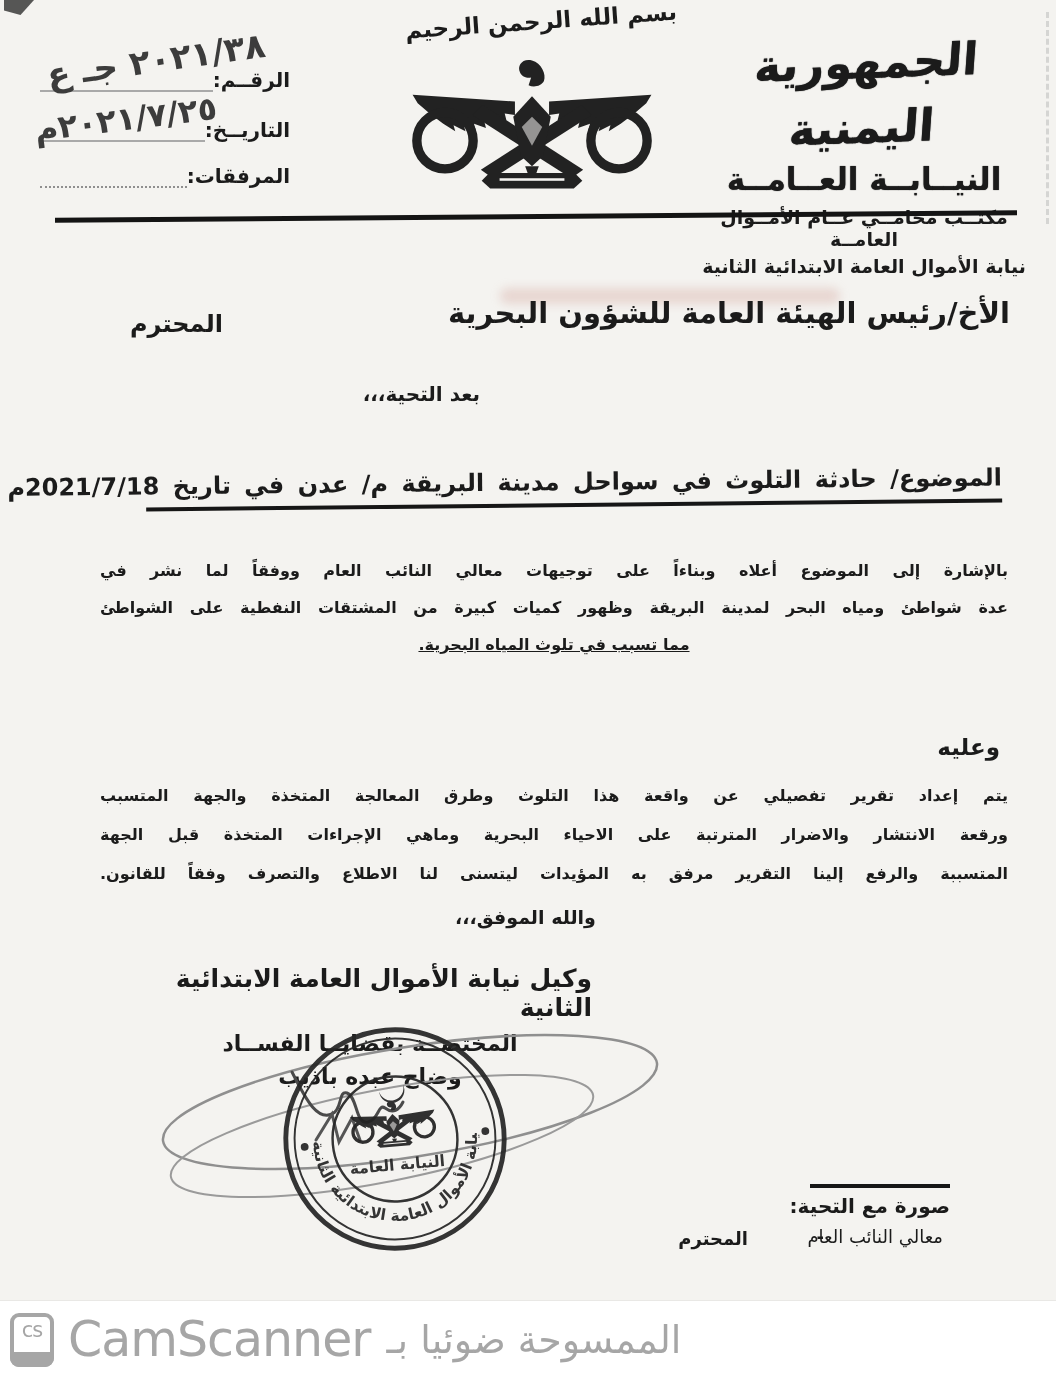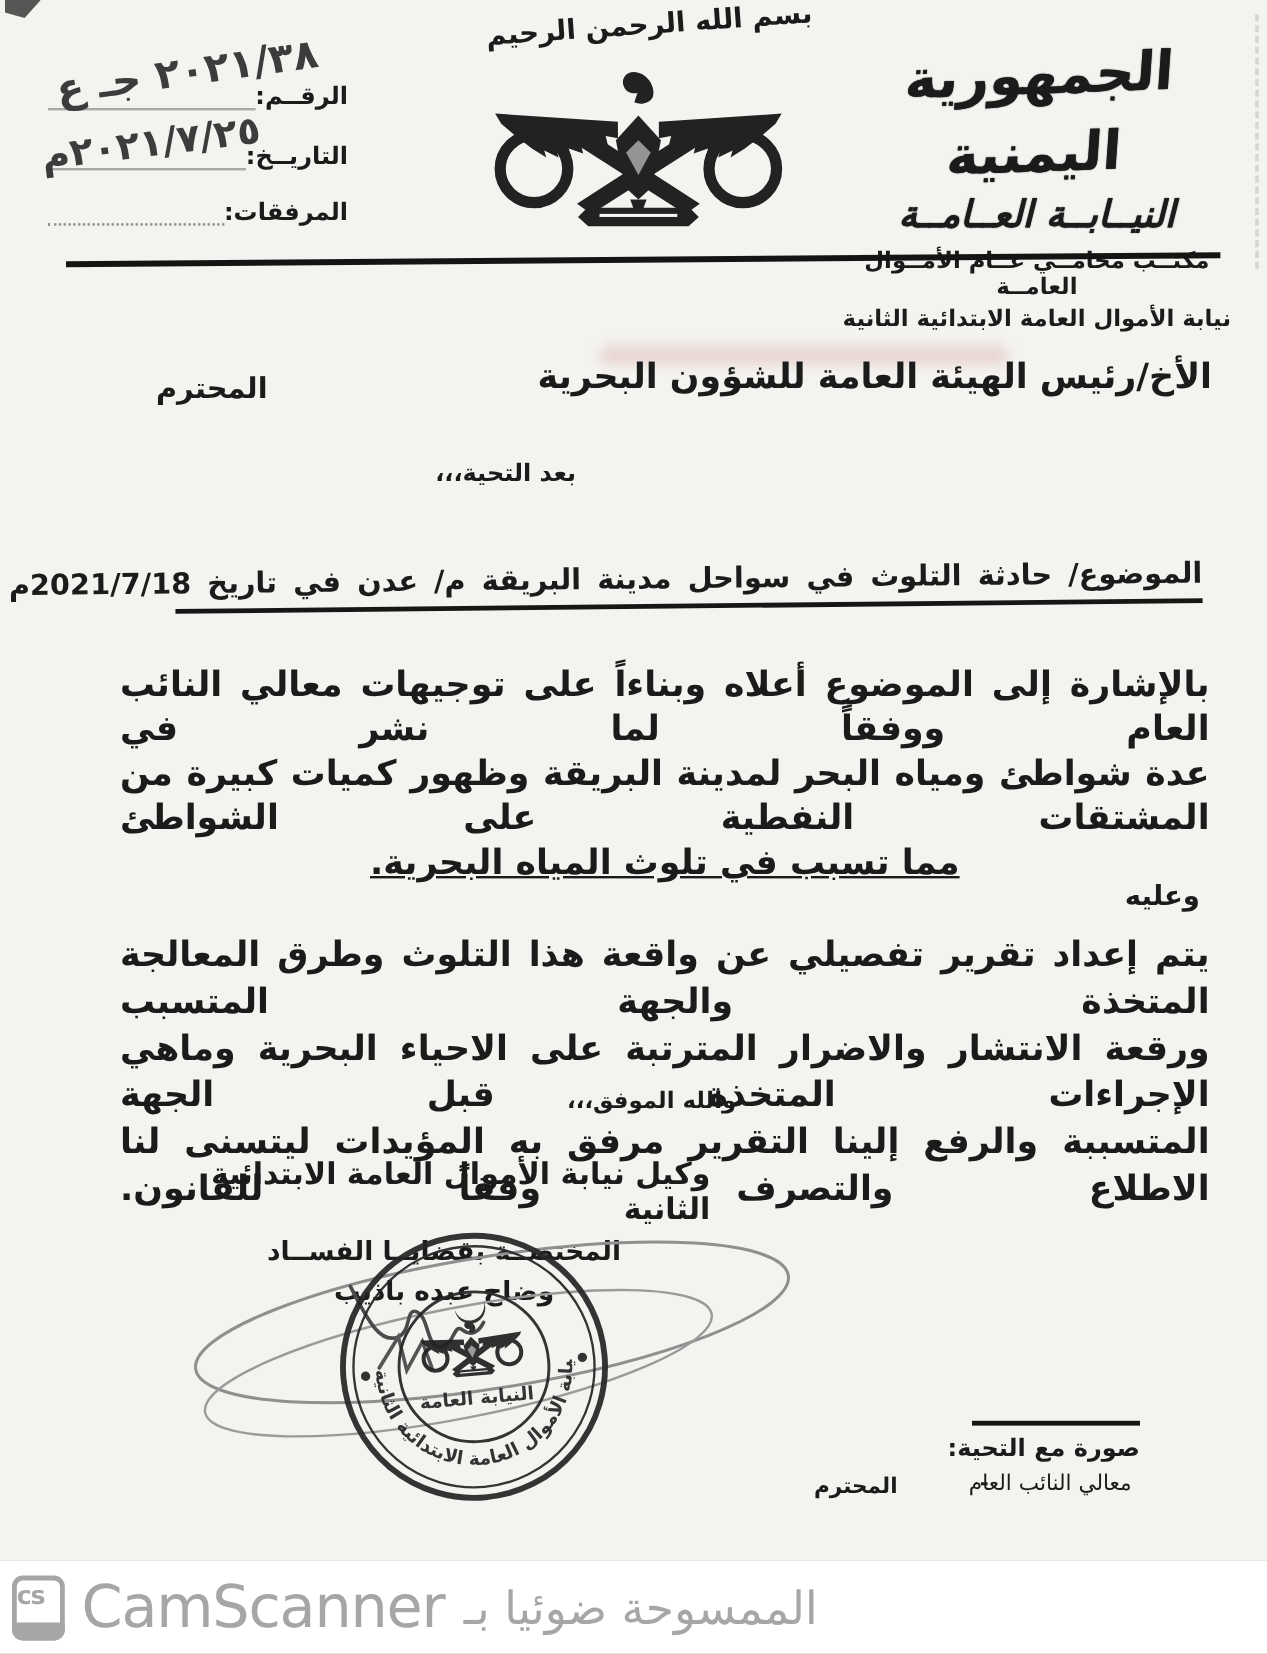--- a/index.html
+++ b/index.html
@@ -22,46 +22,46 @@
   .hand-number{left:46px;top:40px;font-size:34px;transform:rotate(-8deg);}
   .hand-date{left:34px;top:100px;font-size:32px;transform:rotate(-7deg);}
 
   .bismillah{position:absolute;left:398px;top:8px;width:286px;text-align:center;
     font-size:23px;font-weight:bold;transform:rotate(-4deg);letter-spacing:-1px;}
   .emblem{position:absolute;left:404px;top:52px;}
 
   .h-right{position:absolute;right:24px;top:30px;width:336px;text-align:center;}
   .republic{font-size:45px;font-weight:bold;transform:skewX(-6deg) rotate(-2deg);
     letter-spacing:-2px;line-height:1.45;text-shadow:0 0 1px #1b1b1b;}
-  .authority{font-size:31px;font-weight:bold;margin-top:0;text-shadow:0 0 1px #1b1b1b;font-style:italic;}
+  .authority{font-size:31px;font-weight:bold;margin-top:0;text-shadow:0 0 1px #1b1b1b;}
   .office{font-size:19px;font-weight:bold;margin-top:9px;}
   .division{font-size:19px;font-weight:bold;margin-top:5px;}
 
   .separator{position:absolute;left:55px;top:214px;width:962px;height:5px;background:#141414;
     transform:rotate(-0.45deg);}
 
   
   .smudge{position:absolute;left:500px;top:288px;width:340px;height:16px;background:rgba(205,150,140,.30);
     filter:blur(5px);border-radius:8px;}
   .addr-main{position:absolute;right:46px;top:296px;font-size:29px;font-weight:bold;white-space:nowrap;}
   .addr-hon{position:absolute;left:130px;top:310px;font-size:24px;font-weight:bold;}
   .salutation{position:absolute;right:576px;top:382px;font-size:20px;font-weight:bold;}
 
   .subject{position:absolute;right:54px;left:146px;top:468px;font-size:24px;font-weight:bold;
     text-align:right;word-spacing:5px;border-bottom:4px solid #161616;padding-bottom:7px;
     transform:rotate(-0.6deg);white-space:nowrap;}
 
-  .para{position:absolute;right:48px;left:100px;font-size:29px;font-weight:bold;}
+  .para{position:absolute;right:48px;left:100px;font-size:16px;font-weight:bold;}
   .para .jline{text-align:justify;text-align-last:justify;line-height:37px;white-space:normal;}
   .para .cline{text-align:center;line-height:37px;text-decoration:underline;}
   #para1{top:552px;}
   #para2{top:776px;}
   #para2 .jline{line-height:39px;}
   .transition{position:absolute;right:56px;top:734px;font-size:23px;font-weight:bold;}
-  .closing{position:absolute;left:455px;top:906px;width:176px;text-align:center;
+  .closing{position:absolute;left:455px;top:906px;width:176px;text-align:left;
     font-size:19px;font-weight:bold;}
 
   
   .sigblock{position:absolute;left:148px;top:964px;width:444px;text-align:center;}
   .sig-t1{font-size:25px;font-weight:bold;text-align:right;}
   .sig-t2{font-size:22px;font-weight:bold;margin-top:9px;}
   .sig-name{font-size:22px;font-weight:bold;margin-top:8px;}
   .sig-svg{position:absolute;left:120px;top:1010px;pointer-events:none;}
   .stamp{position:absolute;left:278px;top:1022px;transform:rotate(-5deg);opacity:.93;}
   .stamp text{font-family:"DejaVu Sans",sans-serif;}
@@ -71,22 +71,22 @@
   .cc-head{position:absolute;right:106px;top:1194px;font-size:20px;font-weight:bold;}
   .cc-name{position:absolute;right:113px;top:1226px;font-size:18px;font-weight:normal;}
   .cc-dash{position:absolute;right:232px;top:1226px;font-size:18px;font-weight:bold;}
   .cc-hon{position:absolute;right:308px;top:1228px;font-size:18px;font-weight:bold;}
 
   
   .scanbar{position:absolute;left:0;right:0;bottom:0;height:78px;background:#ffffff;
     border-top:1px solid #e9e8e5;display:flex;align-items:center;direction:ltr;padding-left:10px;box-sizing:border-box;}
   .cs-badge{position:relative;width:44px;height:54px;border:4px solid #a6a6a6;border-radius:9px;
     box-sizing:border-box;flex:0 0 auto;}
-  .cs-badge .cs-txt{position:absolute;top:1px;left:0;right:0;
-    font-size:21px;font-weight:bold;color:#a6a6a6;letter-spacing:-1px;}
+  .cs-badge .cs-txt{position:absolute;top:1px;left:0;right:0;text-align:center;
+    font-size:21px;font-weight:normal;color:#a6a6a6;letter-spacing:-1px;}
   .cs-badge .cs-bar{position:absolute;left:-4px;right:-4px;bottom:-4px;height:15px;background:#a6a6a6;
     border-radius:0 0 9px 9px;}
   .scan-brand{font-size:49px;color:#a6a6a6;margin-left:14px;letter-spacing:-1px;}
   .scan-ar{font-size:38px;color:#a6a6a6;margin-left:16px;direction:rtl;}
 </style>
 </head>
 <body>
 
 <div id="page">
 

